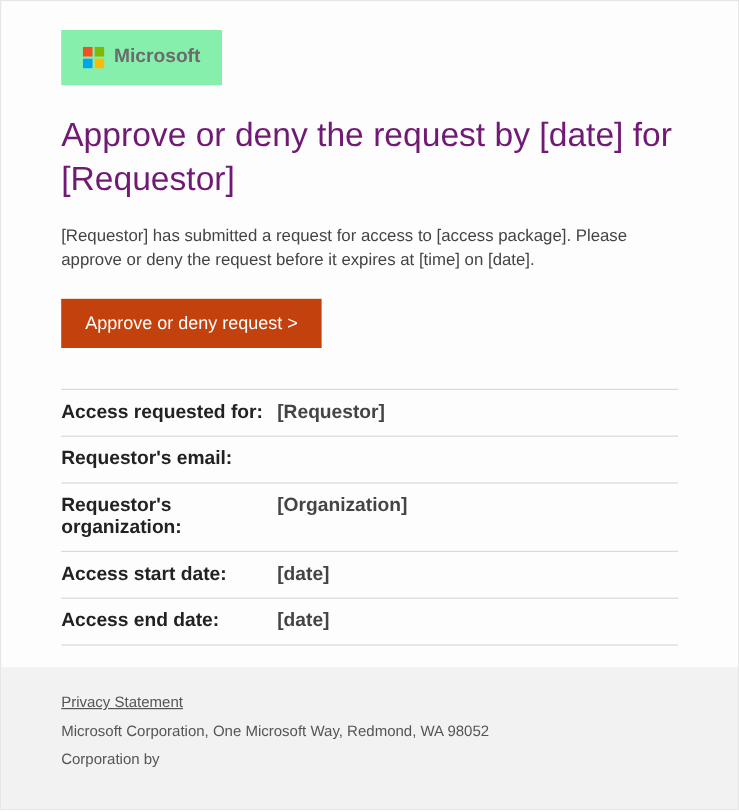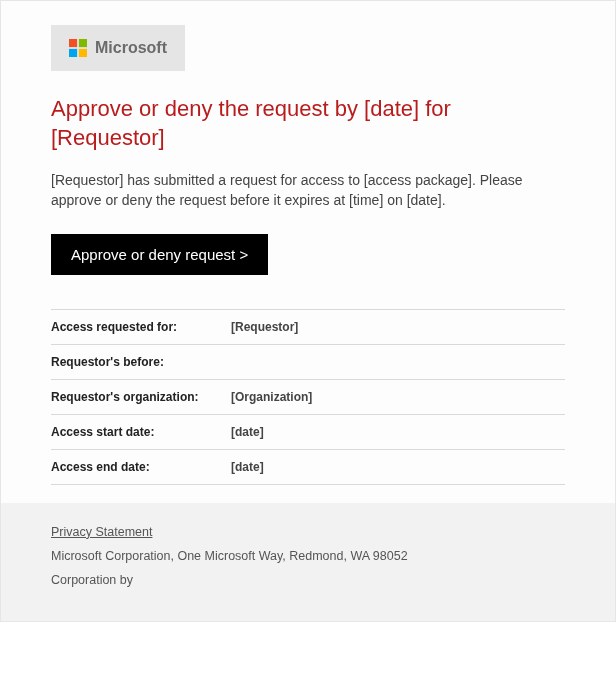--- a/index.html
+++ b/index.html
@@ -10,21 +10,21 @@
     color: #333;
     width: 616px;
   }
   .outer {
     border: 1px solid #e6e6e6;
     background: #fdfdfd;
     padding: 24px 0 0 0;
     box-sizing: border-box;
   }
   .header-box {
-    background: #e5e5e5;
+    background: #86efac;
     margin: 0 0 0 50px;
     padding: 14px 18px;
     display: inline-flex;
     align-items: flex-start;
   }
   .ms-logo {
     display: inline-flex;
     align-items: center;
   }
   .ms-logo svg {
@@ -34,50 +34,50 @@
     font-size: 16px;
     color: #6b6b6b;
     margin-left: 8px;
     font-weight: 600;
   }
   .content {
     padding: 24px 50px 18px 50px;
   }
   h1 {
     font-weight: 300;
-    font-size: 22px;
-    color: #b91c1c;
+    font-size: 28px;
+    color: #701a75;
     margin: 0 0 18px 0;
     line-height: 1.3;
   }
   .body-text {
     font-size: 14px;
     color: #444;
     line-height: 1.45;
     margin-bottom: 23px;
   }
   .cta-button {
     display: inline-block;
-    background: #000000;
+    background: #c2410c;
     color: #fff;
     font-size: 15px;
     padding: 12px 20px;
     border: none;
     cursor: pointer;
     font-family: inherit;
   }
   .details {
     margin-top: 34px;
     border-top: 1px solid #d9d9d9;
   }
   .detail-row {
     display: flex;
     border-bottom: 1px solid #d9d9d9;
     padding: 10px 0;
-    font-size: 12px;
+    font-size: 16px;
   }
   .detail-label {
     font-weight: 700;
     width: 180px;
     color: #222;
   }
   .detail-value {
     color: #444;
     font-weight: bold;
   }
@@ -121,21 +121,21 @@
     <div class="body-text">[Requestor] has submitted a request for access to [access package]. Please approve or deny the request before it expires at [time] on [date].</div>
 
     <button class="cta-button">Approve or deny request &gt;</button>
 
     <div class="details">
       <div class="detail-row">
         <div class="detail-label">Access requested for:</div>
         <div class="detail-value">[Requestor]</div>
       </div>
       <div class="detail-row">
-        <div class="detail-label">Requestor's before:</div>
+        <div class="detail-label">Requestor's email:</div>
       </div>
       <div class="detail-row">
         <div class="detail-label">Requestor's organization:</div>
         <div class="detail-value">[Organization]</div>
       </div>
       <div class="detail-row">
         <div class="detail-label">Access start date:</div>
         <div class="detail-value">[date]</div>
       </div>
       <div class="detail-row">

